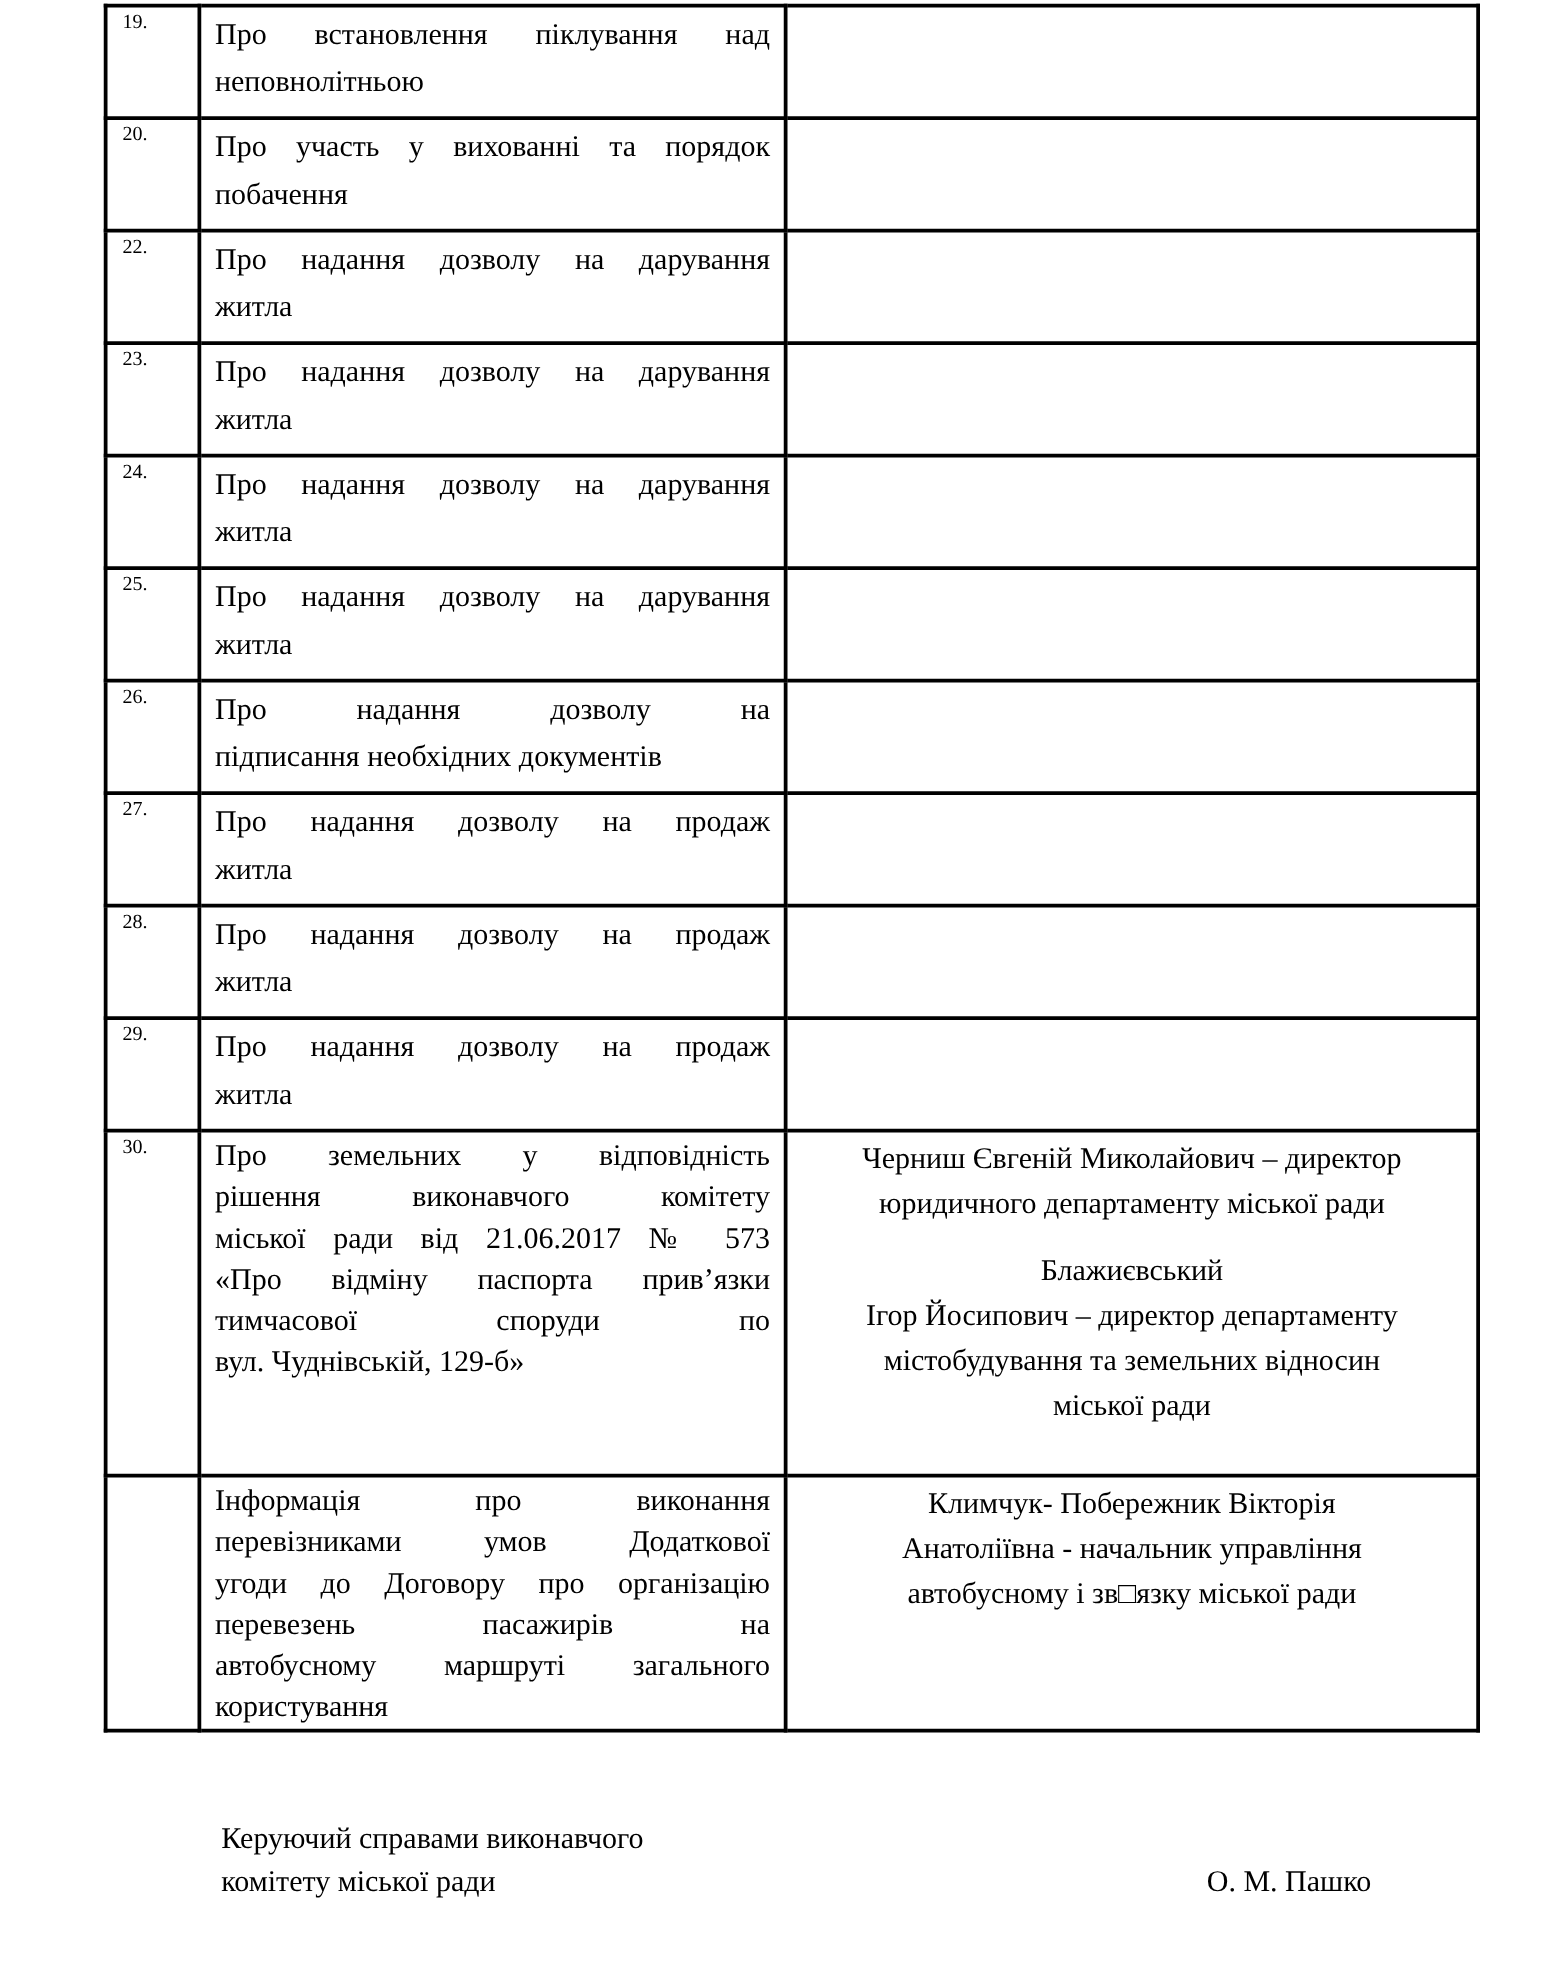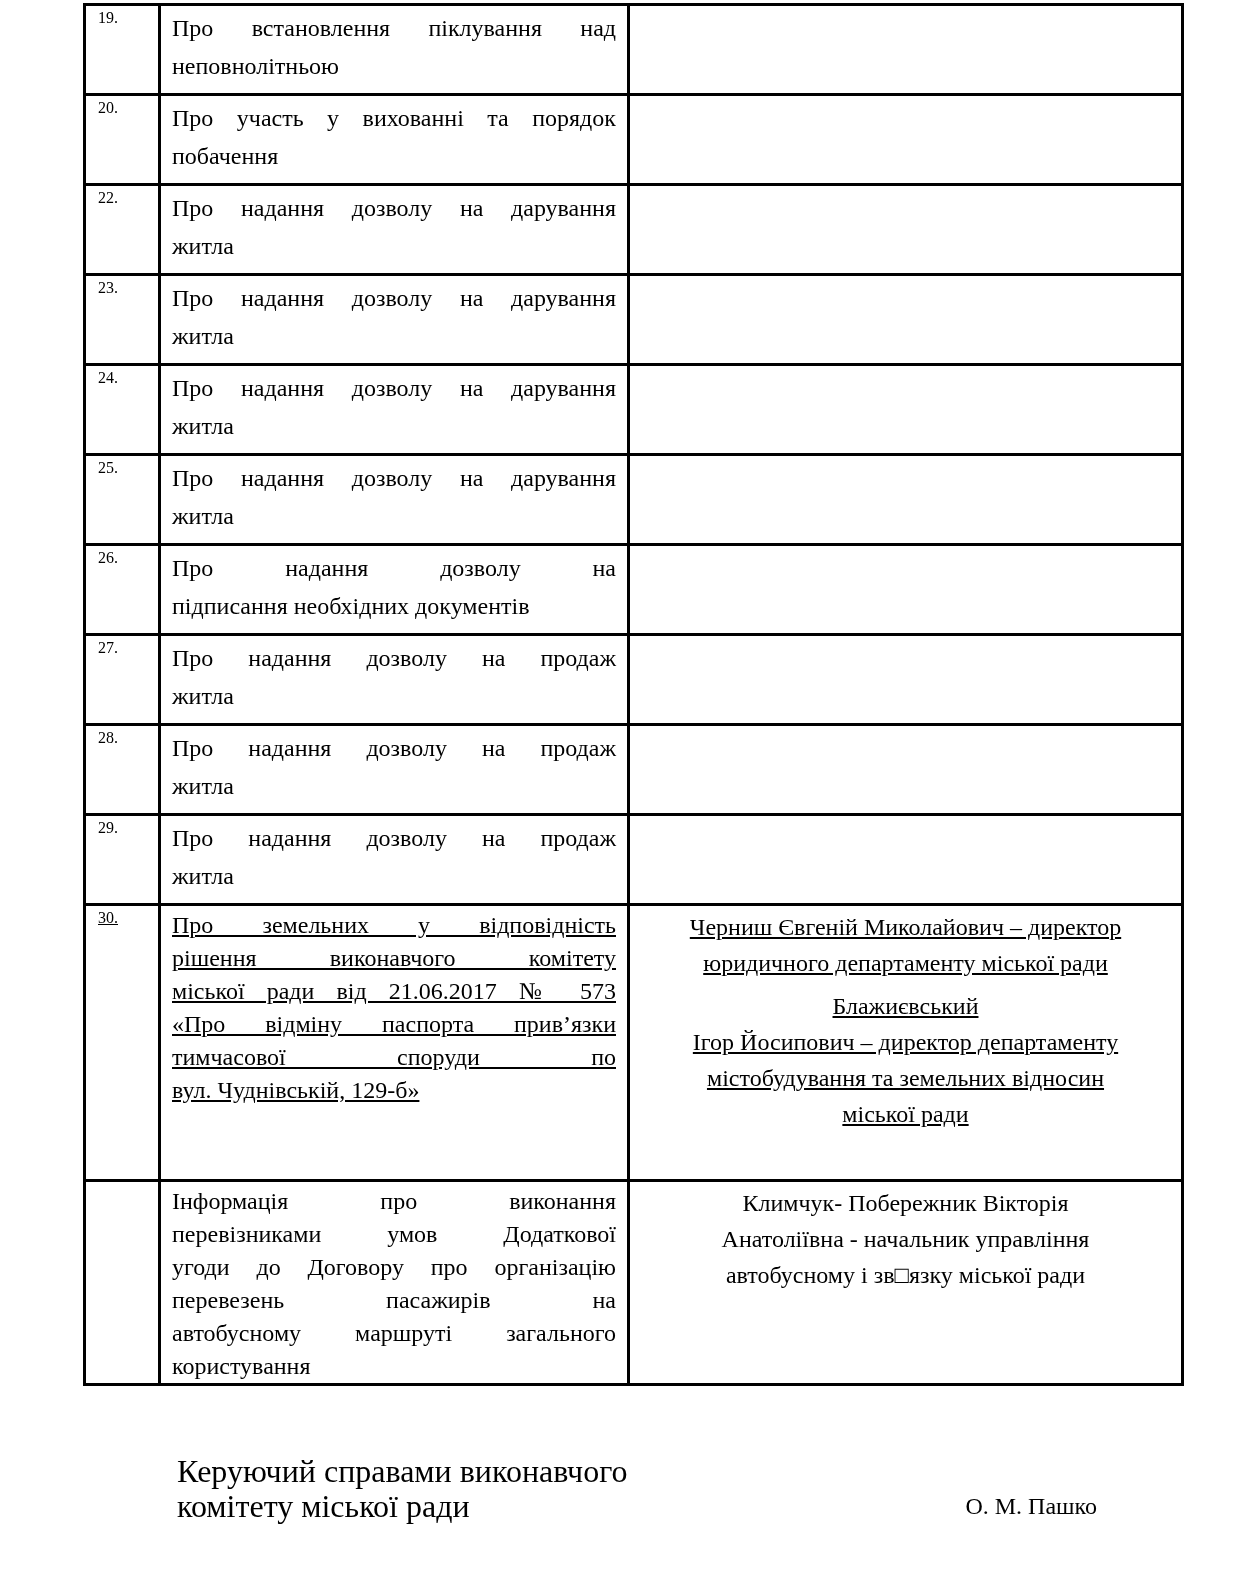--- a/index.html
+++ b/index.html
@@ -28,47 +28,47 @@
   col.c-topic { width: 469px; }
   col.c-speaker { width: 554px; }
 
   td {
     border: 3px solid #000;
     vertical-align: top;
     padding: 3px 11px 0 11px;
   }
   td.c1 { padding-left: 12px; }
   tr.r     { height: 90px; margin-top: 16px; }
-  tr.r30   { height: 276px; text-decoration: underline; }
+  tr.r30   { height: 276px; }
   tr.rlast { height: 200px; }
 
   .line {
     font-size: 24px;
     line-height: 38px;
   }
 
   
   .c2 .line { text-align: justify; }
   .c2 .line:not(:last-child) { text-align-last: justify; }
 
   
   .tight .line { line-height: 33px; }
 
   
   .c3 .line { line-height: 36px; text-align: center; }
-  .c3 .para + .para { margin-top: 7px; }
+  .c3 .para + .para { margin-top: 18px; }
 
   .footer {
     display: flex;
     justify-content: space-between;
     align-items: flex-end;
     margin-top: 68px;
     padding: 0 143px 0 177px;
   }
-  .footer .line { font-size: 32px; line-height: 35px; }
+  .footer .line { font-size: 24px; line-height: 35px; }
   .footer-sign { font-size: 24px; line-height: 35px; white-space: nowrap; }
 </style>
 </head>
 <body>
 
 <div class="page">
   <table class="doc">
     <colgroup>
       <col class="c-num">
         <col class="c-topic">

